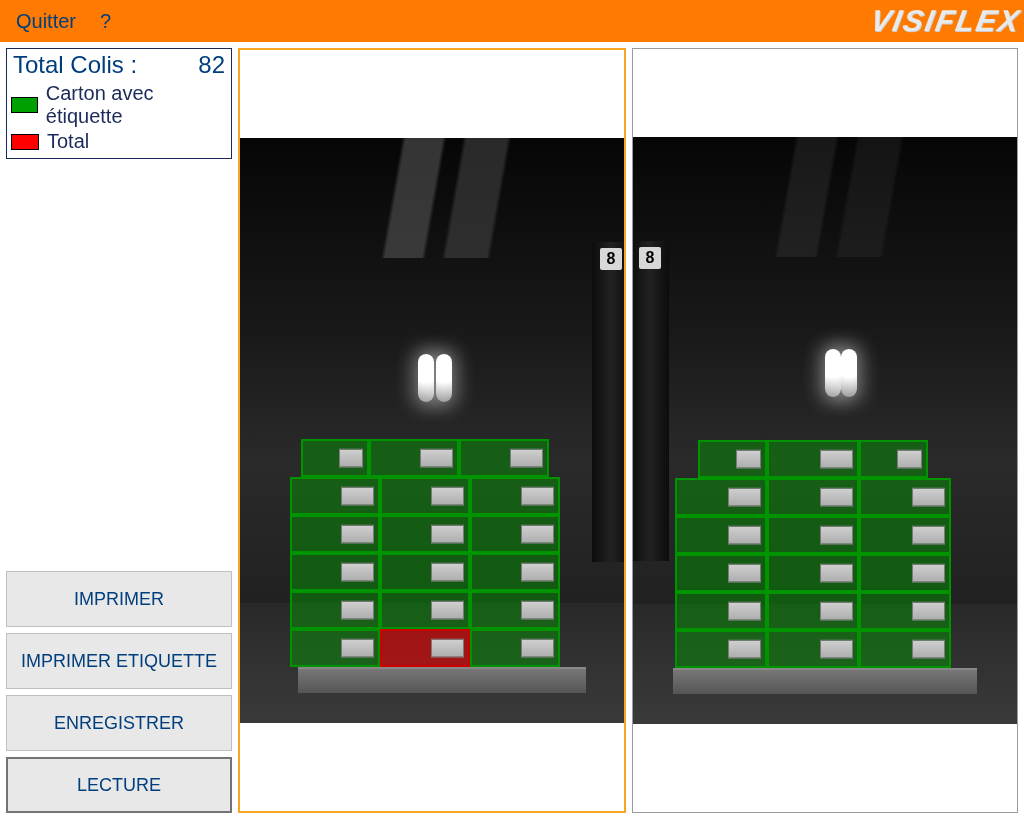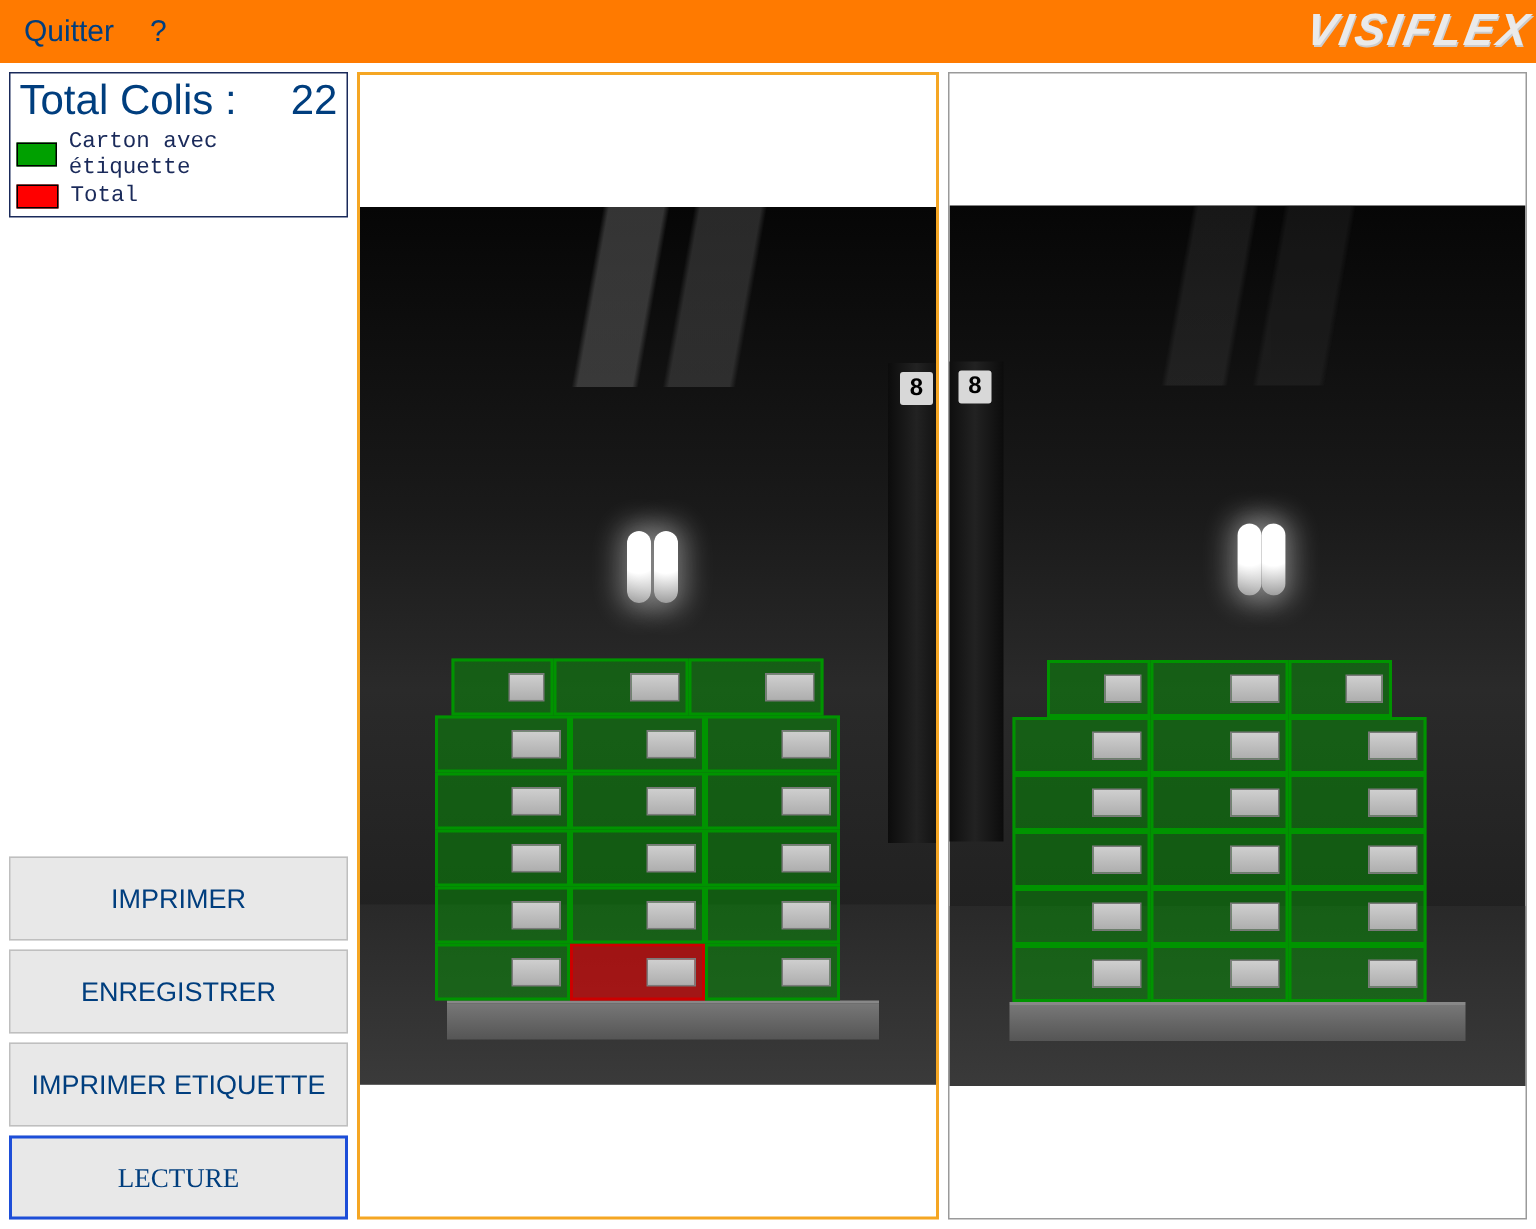--- a/index.html
+++ b/index.html
@@ -43,52 +43,51 @@
     display: flex; flex-direction: column;
   }
 
   .info-box {
     border: 1px solid #1a2a5a;
     padding: 2px 4px 4px 4px;
   }
   .total-row {
     display: flex; justify-content: space-between;
     color: #003e7e;
-    font-size: 28px;
+    font-size: 24px;
     padding: 0 2px 2px 2px;
   }
   .legend-row {
     display: flex; align-items: center; gap: 8px;
     padding: 1px 0;
   }
   .swatch {
     width: 28px; height: 16px;
     border: 1px solid #000;
   }
   .swatch.green { background: #00a000; }
   .swatch.red   { background: #ff0000; }
-  .legend-label { font-size: 15px; color: #1a2a5a; font-family: Liberation Mono, monospace; }
+  .legend-label { font-size: 20px; color: #1a2a5a; }
 
   .spacer { flex: 1; }
 
   .btn {
     height: 56px;
     display: flex; align-items: center; justify-content: center;
     background: #e8e8e8;
     border: 1px solid #bfbfbf;
     color: #003e7e;
     font-size: 18px;
     font-weight: 400;
     margin-top: 6px;
     cursor: pointer;
     user-select: none;
   }
   .btn.selected {
-    border: 2px solid #1d4ed8;
-    font-family: Liberation Serif, serif;
+    border: 2px solid #737373;
   }
 
   .views {
     flex: 1; height: 100%;
     display: flex; gap: 6px;
   }
   .view {
     flex: 1; height: 100%;
     border: 1px solid #9a9a9a;
     position: relative;
@@ -162,37 +161,37 @@
   <div class="menu-item">Quitter</div>
   <div class="menu-item">?</div>
   <div class="brand">VISIFLEX</div>
 </div>
 
 <div class="body">
   <div class="sidebar">
     <div class="info-box">
       <div class="total-row">
         <span>Total Colis :</span>
-        <span>22</span>
+        <span>82</span>
       </div>
       <div class="legend-row">
         <div class="swatch green"></div>
         <span class="legend-label">Carton avec étiquette</span>
       </div>
       <div class="legend-row">
         <div class="swatch red"></div>
         <span class="legend-label">Total</span>
       </div>
     </div>
 
     <div class="spacer"></div>
 
     <div class="btn">IMPRIMER</div>
+    <div class="btn">IMPRIMER ETIQUETTE</div>
     <div class="btn">ENREGISTRER</div>
-    <div class="btn">IMPRIMER ETIQUETTE</div>
     <div class="btn selected">LECTURE</div>
   </div>
 
   <div class="views">
 
     <div class="view active">
       <div class="view-inner">
         <div class="ceiling"></div>
         <div class="floor"></div>
         <div class="light" style="left:178px; top:216px;"></div>

